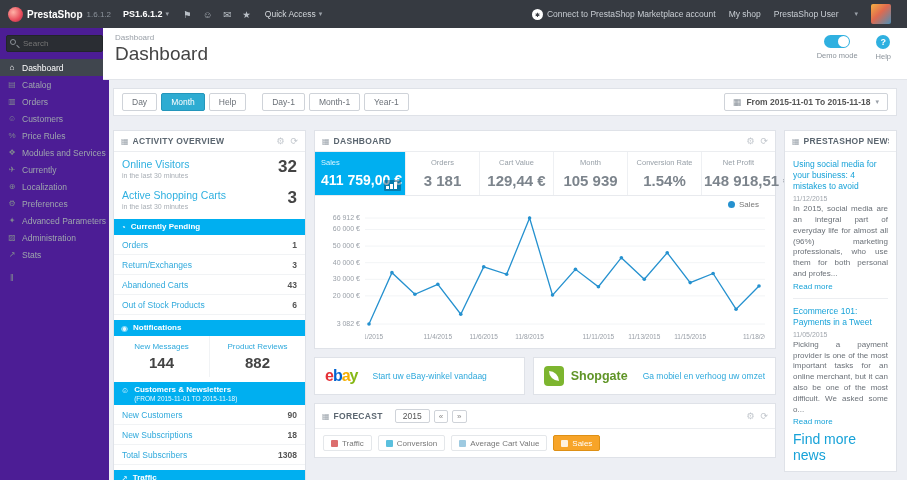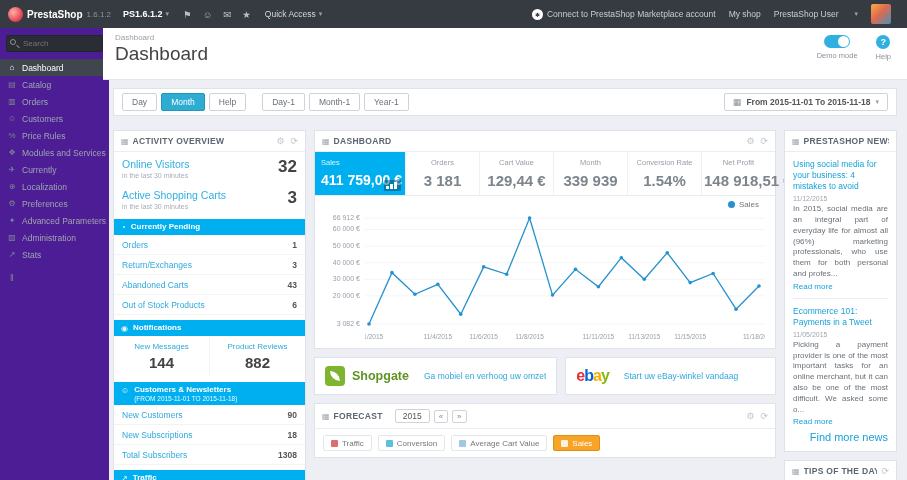--- a/index.html
+++ b/index.html
@@ -119,21 +119,21 @@
 .fc-swatch{width:7px;height:7px;border-radius:1px;background:#ccc;flex:none}
 .fc-item.active{background:#f7a428;border-color:#de9015;color:#fff}
 .fc-item.active .fc-swatch{background:rgba(255,255,255,.85)}
 
 .news-body{padding:7px 8px 5px}
 .news-hl{color:#17a2d8;font-weight:normal;font-size:8.5px;line-height:1.3;cursor:pointer}
 .news-date{font-size:7px;color:#a0a6ad;margin:3px 0 2px}
 .news-ex{font-size:8px;color:#6b7178;line-height:1.35;text-align:justify}
 .read-more{color:#17a2d8;font-size:8px;margin-top:2px;display:inline-block;cursor:pointer}
 .news-div{border-top:1px solid #eceef1;margin:7px 0}
-.find-more{text-align:right;color:#17a2d8;font-size:11px;padding:5px 0 3px;cursor:pointer}
+.find-more{text-align:left;color:#17a2d8;font-size:14px;padding:5px 0 3px;cursor:pointer}
 </style>
 </head>
 <body>
 
 <div class="app">
 
   <header class="topbar">
     <div class="brand">
       <span class="brand-mark"></span>
       <span class="brand-name">PrestaShop</span>
@@ -377,21 +377,21 @@
               <div class="kpi">
                 <div class="kpi-label">Orders</div>
                 <div class="kpi-value">3 181</div>
               </div>
               <div class="kpi">
                 <div class="kpi-label">Cart Value</div>
                 <div class="kpi-value">129,44 €</div>
               </div>
               <div class="kpi">
                 <div class="kpi-label">Month</div>
-                <div class="kpi-value">339 939</div>
+                <div class="kpi-value">105 939</div>
               </div>
               <div class="kpi">
                 <div class="kpi-label">Conversion Rate</div>
                 <div class="kpi-value">1.54%</div>
               </div>
               <div class="kpi">
                 <div class="kpi-label">Net Profit</div>
                 <div class="kpi-value">148 918,51 €</div>
               </div>
             </div>
@@ -450,29 +450,29 @@
                       <div class="xtick" style="left: 81.2941%;">11/15/2015</div>
                       <div class="xtick" style="left: 98.5%;">11/18/2015</div>
                     </div>
                 </div>
               </div>
             </div>
           </div>
 
           <div class="mod-row">
             <div class="mod-card">
+              <span class="ebay-logo"><span class="e1">e</span><span class="e2">b</span><span class="e3">a</span><span class="e4">y</span></span>
+              <span class="mod-link">Start uw eBay-winkel vandaag</span>
+            </div>
+            <div class="mod-card">
               <span class="sg-box">
                   <span class="sg-leaf"></span>
                 </span>
               <span class="sg-name">Shopgate</span>
               <span class="mod-link">Ga mobiel en verhoog uw omzet</span>
-            </div>
-            <div class="mod-card">
-              <span class="ebay-logo"><span class="e1">e</span><span class="e2">b</span><span class="e3">a</span><span class="e4">y</span></span>
-              <span class="mod-link">Start uw eBay-winkel vandaag</span>
             </div>
           </div>
 
           <div class="panel">
             <div class="panel-head">
               <span class="ph-icon">▦</span>
               <span class="ph-title" style="flex:none">FORECAST</span>
               <span class="year-chip">2015</span>
               <span class="nav-btn">«</span>
               <span class="nav-btn">»</span>

